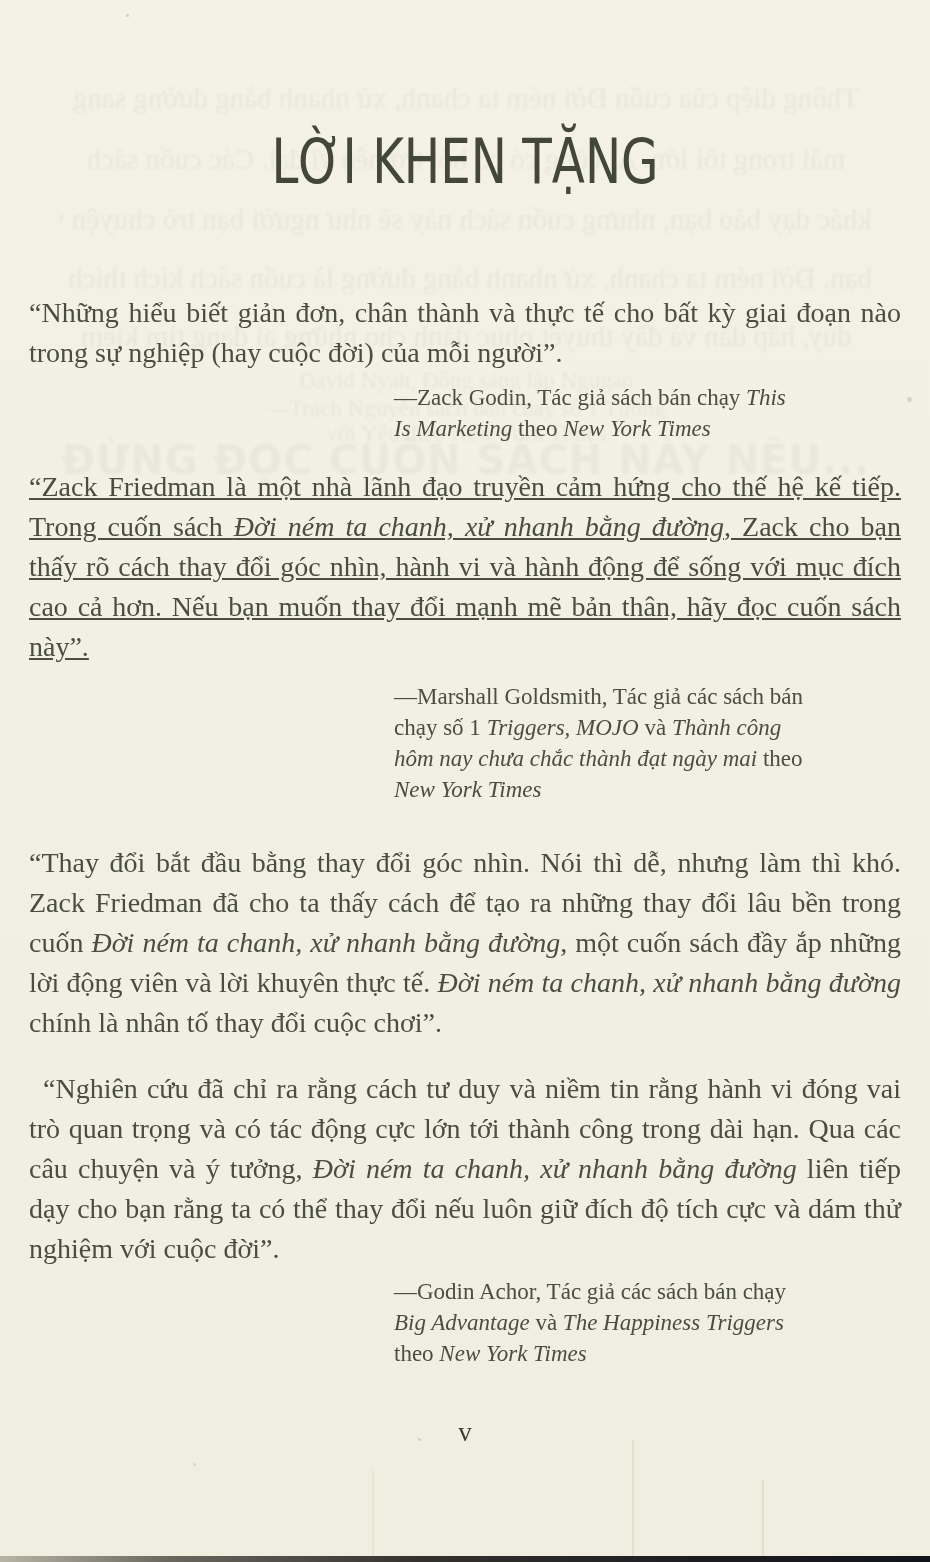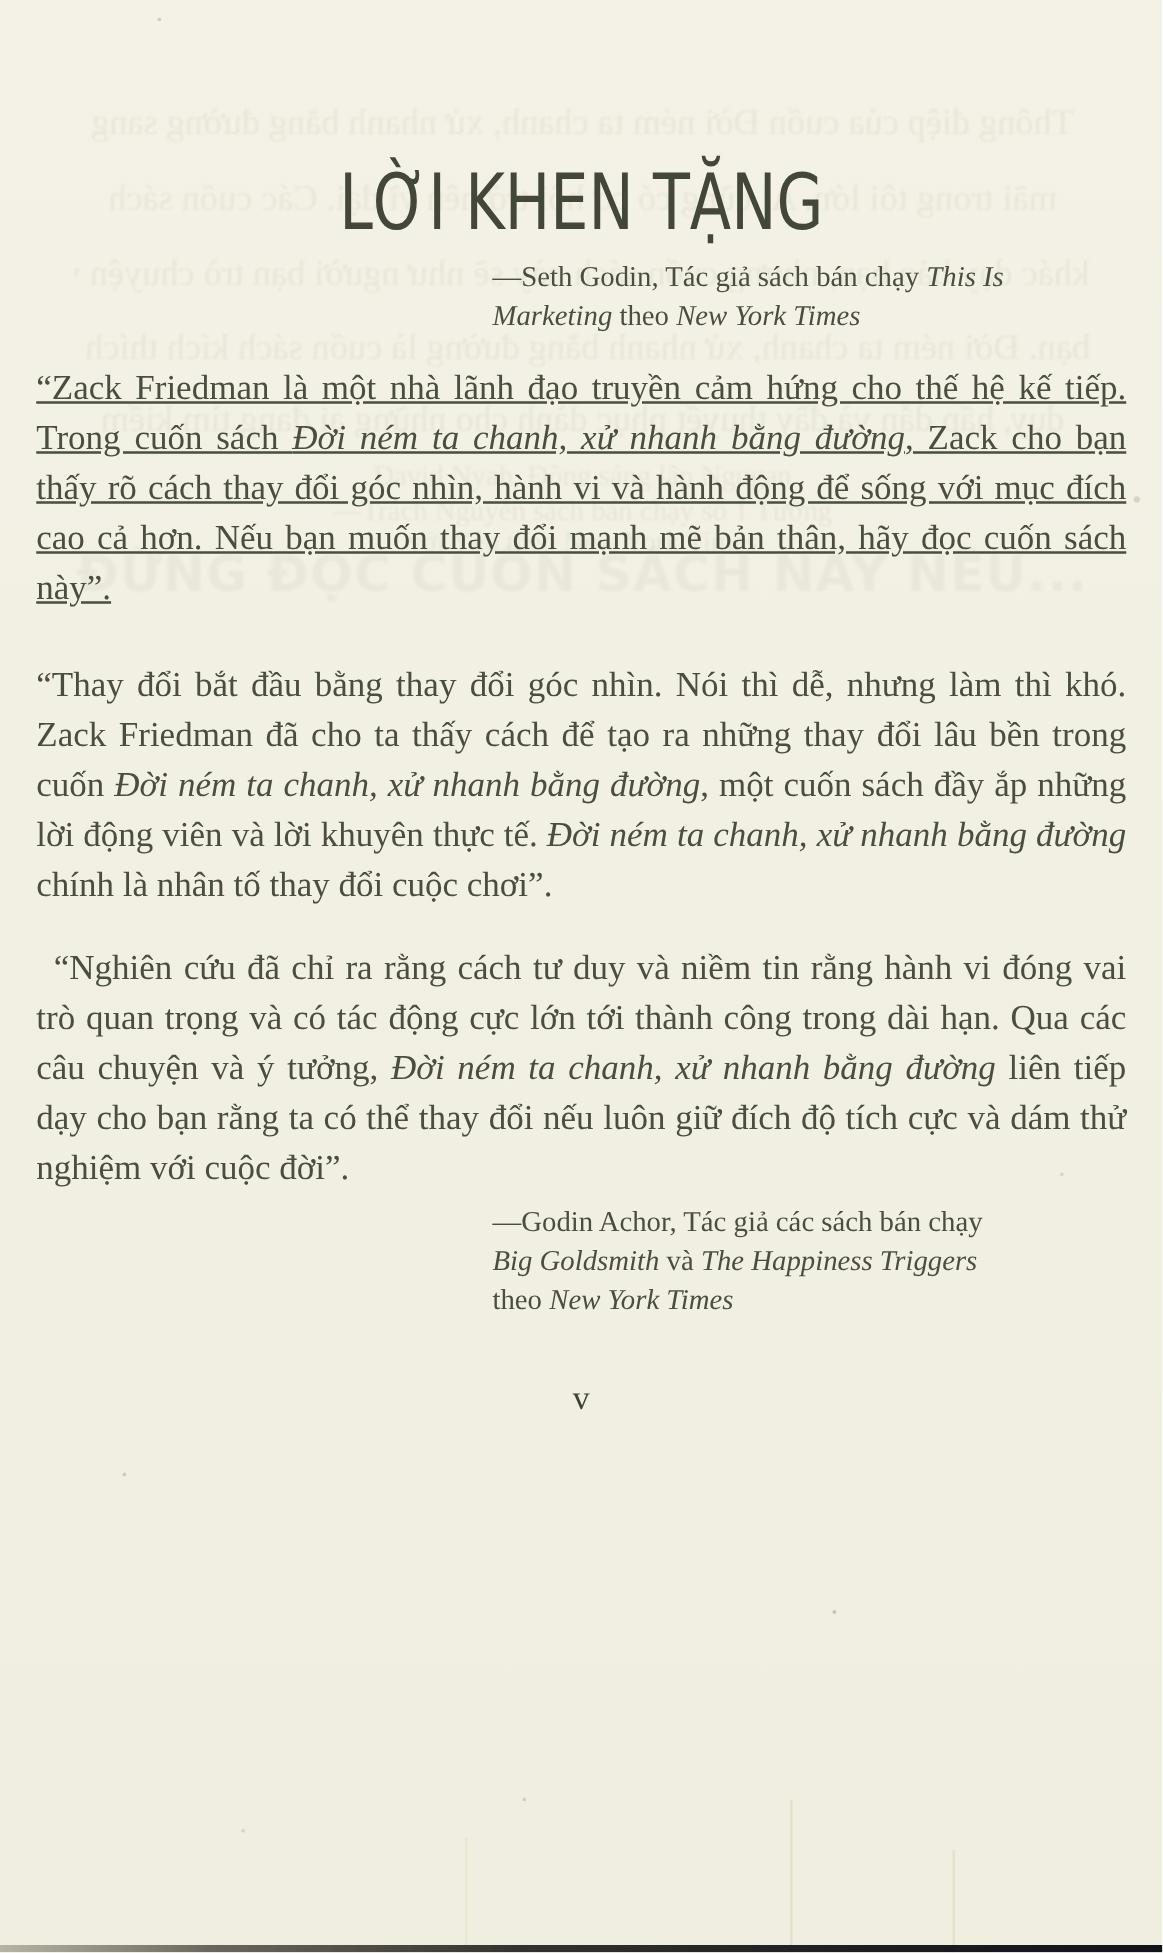--- a/index.html
+++ b/index.html
@@ -123,28 +123,30 @@
     <div class="streak s3"></div>
   </div>
   <div class="specks">
     <div class="speck"></div>
   </div>
 
   <div class="content">
 
     <h1 class="title">LỜI KHEN TẶNG</h1>
 
-    <p class="attribution a1"><span>—Seth Godin, Tác giả sách bán chạy </span><span class="it">This Is Marketing</span><span> theo </span><span class="it">New York Times</span></p>
+    <p class="quote q1"><span>“Những hiểu biết giản đơn, chân thành và thực tế cho bất kỳ giai đoạn nào trong sự nghiệp (hay cuộc đời) của mỗi người”.</span></p>
+    <p class="attribution a1"><span>—Zack Godin, Tác giả sách bán chạy </span><span class="it">This Is Marketing</span><span> theo </span><span class="it">New York Times</span></p>
 
     <p class="quote q2"><span>“Zack Friedman là một nhà lãnh đạo truyền cảm hứng cho thế hệ kế tiếp. Trong cuốn sách </span><span class="it">Đời ném ta chanh, xử nhanh bằng đường</span><span>, Zack cho bạn thấy rõ cách thay đổi góc nhìn, hành vi và hành động để sống với mục đích cao cả hơn. Nếu bạn muốn thay đổi mạnh mẽ bản thân, hãy đọc cuốn sách này”.</span></p>
+    <p class="attribution a2"><span>—Marshall Goldsmith, Tác giả các sách bán chạy số 1 </span><span class="it">Triggers, MOJO</span><span> và </span><span class="it">Thành công hôm nay chưa chắc thành đạt ngày mai</span><span> theo </span><span class="it">New York Times</span></p>
 
     <p class="quote q3"><span>“Thay đổi bắt đầu bằng thay đổi góc nhìn. Nói thì dễ, nhưng làm thì khó. Zack Friedman đã cho ta thấy cách để tạo ra những thay đổi lâu bền trong cuốn </span><span class="it">Đời ném ta chanh, xử nhanh bằng đường</span><span>, một cuốn sách đầy ắp những lời động viên và lời khuyên thực tế. </span><span class="it">Đời ném ta chanh, xử nhanh bằng đường</span><span> chính là nhân tố thay đổi cuộc chơi”.</span></p>
 
     <p class="quote q4"><span>“Nghiên cứu đã chỉ ra rằng cách tư duy và niềm tin rằng hành vi đóng vai trò quan trọng và có tác động cực lớn tới thành công trong dài hạn. Qua các câu chuyện và ý tưởng, </span><span class="it">Đời ném ta chanh, xử nhanh bằng đường</span><span> liên tiếp dạy cho bạn rằng ta có thể thay đổi nếu luôn giữ đích độ tích cực và dám thử nghiệm với cuộc đời”.</span></p>
-    <p class="attribution a4"><span>—Godin Achor, Tác giả các sách bán chạy </span><span class="it">Big Goldsmith</span><span> và </span><span class="it">The Happiness Triggers</span><span> theo </span><span class="it">New York Times</span></p>
+    <p class="attribution a4"><span>—Godin Achor, Tác giả các sách bán chạy </span><span class="it">Big Advantage</span><span> và </span><span class="it">The Happiness Triggers</span><span> theo </span><span class="it">New York Times</span></p>
 
     <div class="page-number">v</div>
 
   </div>
 
   <div class="bottom-edge"></div>
 
 </div>
 
 </body></html>

